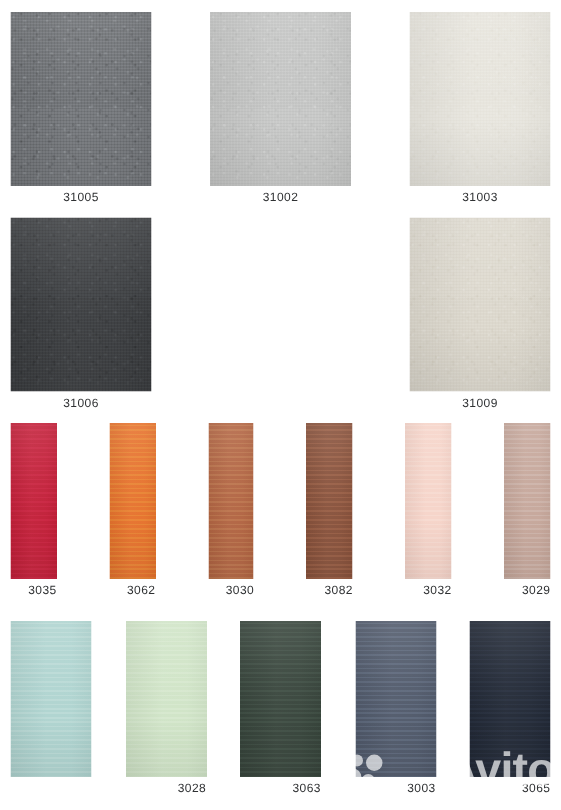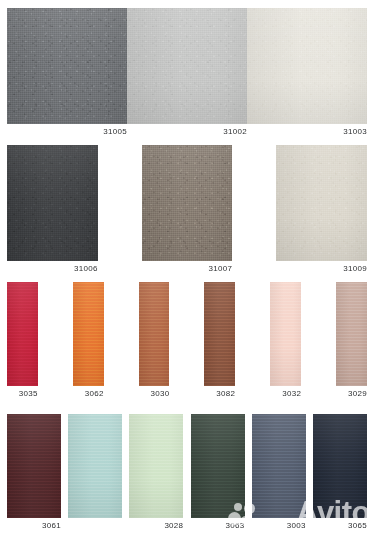--- a/index.html
+++ b/index.html
@@ -36,21 +36,21 @@
   .row-1 { top: 8px;   height: 132px; }
   .row-2 { top: 145px; height: 132px; gap: 44px; }
   .row-3 { top: 282px; height: 122px; gap: 35px; }
   .row-4 { top: 414px; height: 122px; }
 
   
   .swatch-cell {
     display: flex;
     flex-direction: column;
   }
-  .row-large .swatch-cell { width: 120px; }
+  .row-large .swatch-cell { width: 94px; align-items: center; }
   .row-small .swatch-cell { width: 54px; }
 
   .chip {
     width: 100%;
     position: relative;
     overflow: hidden;
   }
   .row-large .chip { height: 116px; }
   .row-small .chip { height: 104px; }
 
@@ -212,30 +212,20 @@
           <div class="fill" style="background: rgb(60, 62, 65);"></div>
           <div class="grain"></div>
           <div class="speckle"></div>
           <div class="sheen-h"></div>
           <div class="sheen"></div>
         </div>
         <div class="swatch-label">31006</div>
       </div>
       <div class="swatch-cell">
         <div class="chip textured">
-          <div class="fill" style="background: rgb(133, 122, 111);"></div>
-          <div class="grain"></div>
-          <div class="speckle"></div>
-          <div class="sheen-h"></div>
-          <div class="sheen"></div>
-        </div>
-        <div class="swatch-label">31007</div>
-      </div>
-      <div class="swatch-cell">
-        <div class="chip textured">
           <div class="fill" style="background: rgb(220, 216, 205);"></div>
           <div class="grain"></div>
           <div class="speckle"></div>
           <div class="sheen-h"></div>
           <div class="sheen"></div>
         </div>
         <div class="swatch-label">31009</div>
       </div>
     </div>
   <div class="swatch-row row-small row-3">
@@ -288,29 +278,20 @@
         <div class="chip solid">
           <div class="fill" style="background: rgb(201, 172, 161);"></div>
           <div class="grain"></div>
           <div class="sheen-h"></div>
           <div class="sheen"></div>
         </div>
         <div class="swatch-label">3029</div>
       </div>
     </div>
   <div class="swatch-row row-small row-4">
-      <div class="swatch-cell">
-        <div class="chip solid">
-          <div class="fill" style="background: rgb(84, 39, 42);"></div>
-          <div class="grain"></div>
-          <div class="sheen-h"></div>
-          <div class="sheen"></div>
-        </div>
-        <div class="swatch-label">3061</div>
-      </div>
       <div class="swatch-cell">
         <div class="chip solid">
           <div class="fill" style="background: rgb(180, 215, 211);"></div>
           <div class="grain"></div>
           <div class="sheen-h"></div>
           <div class="sheen"></div>
         </div>
       </div>
       <div class="swatch-cell">
         <div class="chip solid">

